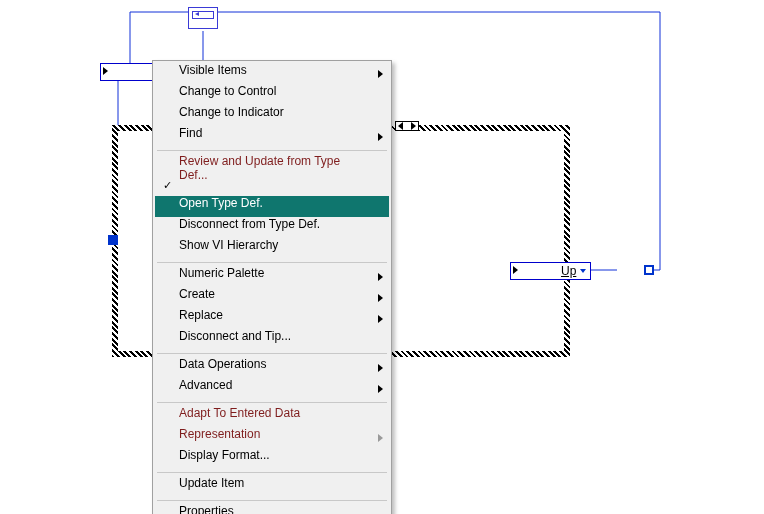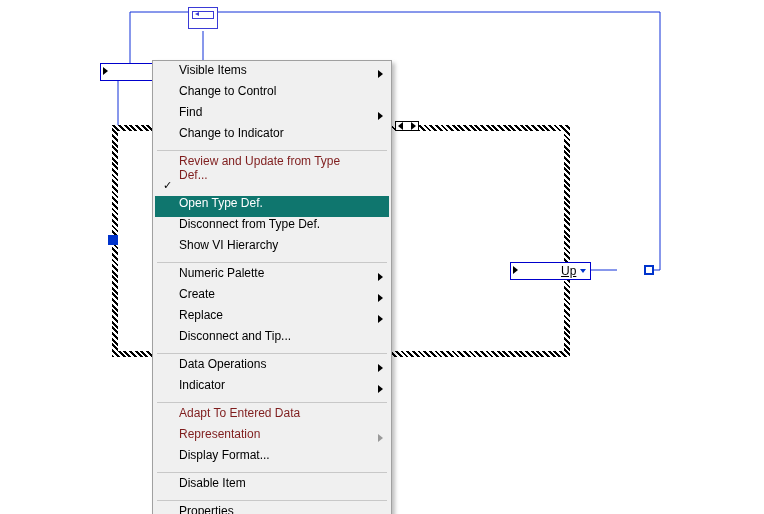--- a/index.html
+++ b/index.html
@@ -199,25 +199,25 @@
 
   <div class="menu" id="ctx-menu" style="left:152px; top:60px;">
       <div class="menu-item">
         <span>Visible Items</span>
         <span class="sub"></span>
       </div>
       <div class="menu-item">
         <span>Change to Control</span>
       </div>
       <div class="menu-item">
+        <span>Change to Indicator</span>
+      </div>
+      <div class="menu-item">
         <span>Find</span>
         <span class="sub"></span>
-      </div>
-      <div class="menu-item">
-        <span>Change to Indicator</span>
       </div>
       <div class="menu-sep"></div>
       <div class="menu-item" data-disabled="true">
         <span>Review and Update from Type Def...</span>
       </div>
       <div class="menu-item">
         <span class="check">✓</span>
       </div>
       <div class="menu-item" data-highlight="true">
         <span>Open Type Def.</span>
@@ -243,37 +243,37 @@
       </div>
       <div class="menu-item">
         <span>Disconnect and Tip...</span>
       </div>
       <div class="menu-sep"></div>
       <div class="menu-item">
         <span>Data Operations</span>
         <span class="sub"></span>
       </div>
       <div class="menu-item">
-        <span>Indicator</span>
+        <span>Advanced</span>
         <span class="sub"></span>
       </div>
       <div class="menu-sep"></div>
       <div class="menu-item" data-disabled="true">
         <span>Adapt To Entered Data</span>
       </div>
       <div class="menu-item" data-disabled="true">
         <span>Representation</span>
         <span class="sub"></span>
       </div>
       <div class="menu-item">
         <span>Display Format...</span>
       </div>
       <div class="menu-sep"></div>
       <div class="menu-item">
-        <span>Disable Item</span>
+        <span>Update Item</span>
       </div>
       <div class="menu-sep"></div>
       <div class="menu-item">
         <span>Properties</span>
       </div>
     </div>
 
 </div>
 
 </body></html>

